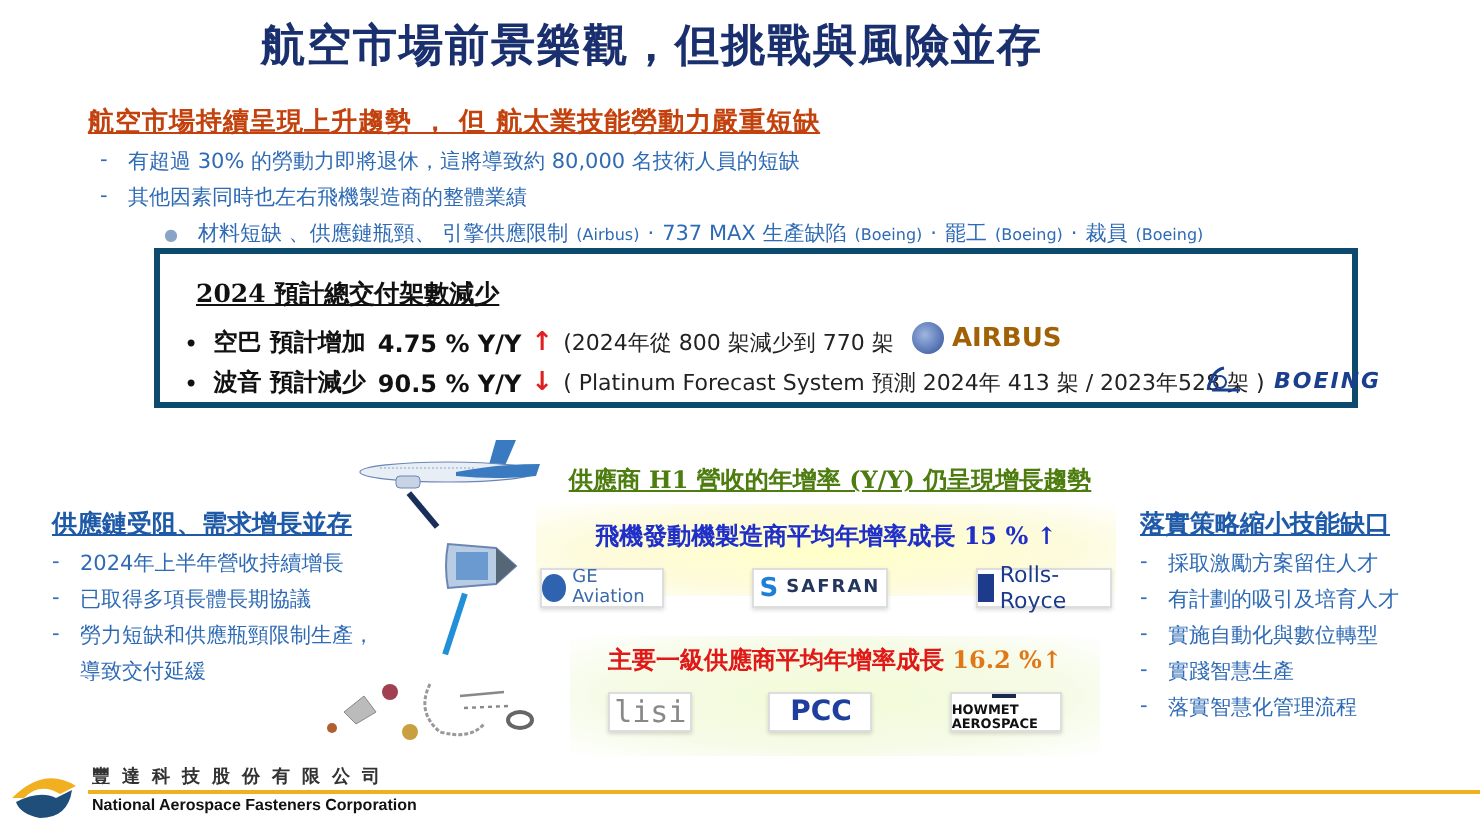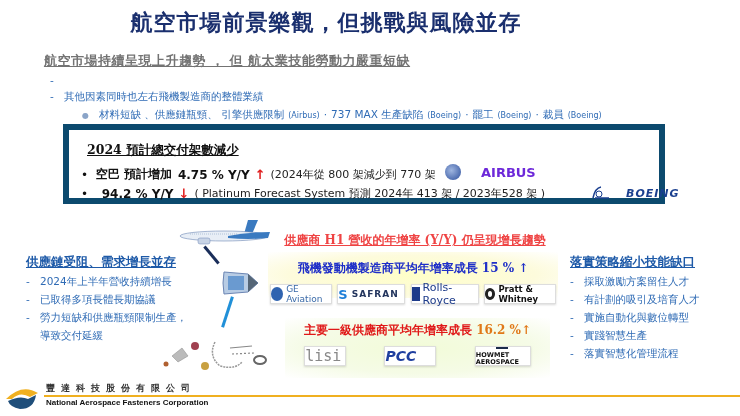--- a/index.html
+++ b/index.html
@@ -6,90 +6,90 @@
   html, body { width: 740px; height: 416px; background: #ffffff; overflow: hidden; }
   body { position: relative; font-family: "DejaVu Sans", "Liberation Sans", sans-serif; color: #1f3f8f; }
 
   .title {
     position: absolute; left: 0; top: 8px; width: 652px; text-align: center;
     font-family: "DejaVu Serif", serif; font-weight: bold; font-size: 22px; color: #1a2f6e; letter-spacing: 1px;
   }
 
   .sec1 { position: absolute; left: 44px; top: 52px; width: 660px; }
   .sec1 .head {
-    font-family: "DejaVu Serif", serif; font-weight: bold; font-size: 13px; color: #737373;
+    font-family: "DejaVu Serif", serif; font-weight: bold; font-size: 13px; color: #c2410c;
     text-decoration: underline; letter-spacing: 0.5px;
   }
   .sec1 .b { font-size: 10.5px; color: #2f6bb5; margin-top: 4px; display: flex; }
   .sec1 .b .dash { width: 14px; margin-left: 6px; }
   .sec1 .sub { font-size: 10.5px; color: #2f6bb5; margin-top: 4px; margin-left: 38px; display: flex; gap: 4px; align-items: baseline; }
   .sec1 .sub .small { font-size: 8px; }
   .sec1 .sub .dot { color: #8aa4c8; font-size: 8px; margin-right: 6px; }
 
   .box {
-    position: absolute; left: 63px; top: 124px; width: 602px; height: 80px;
-    border: 6px solid #0c4a6e; background: #fff;
+    position: absolute; left: 77px; top: 124px; width: 602px; height: 80px;
+    border: 3px solid #0c4a6e; background: #fff;
   }
   .box .bhead {
     position: absolute; left: 18px; top: 12px; font-size: 12.5px; font-weight: bold; color: #111;
     text-decoration: underline; font-family: "DejaVu Serif", serif;
   }
   .box .row { position: absolute; left: 12px; font-size: 12px; color: #111; display: flex; align-items: center; white-space: nowrap; }
   .box .row .lbl { font-weight: bold; font-family: "DejaVu Serif", serif; }
   .box .row .pct { font-weight: bold; margin-left: 6px; }
   .box .row .arr { color: #e02020; font-weight: bold; margin: 0 5px; font-size: 13px; }
   .box .row .note { font-size: 11px; color: #222; }
   .box .r1 { top: 36px; }
   .box .r2 { top: 56px; }
-  .airbus { position: absolute; left: 376px; top: 34px; display: flex; align-items: center; gap: 20px; font-weight: bold; color: #6d28d9; font-size: 13px; }
+  .airbus { position: absolute; left: 376px; top: 34px; display: flex; align-items: center; gap: 4px; font-weight: bold; color: #a16207; font-size: 13px; }
   .airbus .logo { width: 16px; height: 16px; border-radius: 50%; background: radial-gradient(circle at 40% 40%, #9fb6e0, #2d4f9c); }
   .boeing { position: absolute; left: 522px; top: 56px; display: flex; align-items: center; gap: 15px; font-weight: bold; font-style: italic; color: #1a3f8f; font-size: 11px; letter-spacing: 1px; }
 
   .plane { position: absolute; left: 178px; top: 218px; width: 96px; height: 28px; }
   .engine { position: absolute; left: 220px; top: 268px; width: 40px; height: 30px; }
   .line1 { position: absolute; left: 210px; top: 244px; width: 3px; height: 22px; background: #1a2e5a; transform: rotate(-40deg); }
   .line2 { position: absolute; left: 226px; top: 296px; width: 3px; height: 32px; background: #2190d8; transform: rotate(18deg); }
 
   .left { position: absolute; left: 26px; top: 254px; width: 200px; }
   .left .head, .right .head {
     font-family: "DejaVu Serif", serif; font-weight: bold; font-size: 12.5px; color: #1e5aa8; text-decoration: underline;
   }
   .left .b, .right .b { font-size: 10.5px; color: #2f6bb5; margin-top: 4px; display: flex; }
   .left .b .dash, .right .b .dash { width: 14px; flex: none; }
   .left .b .cont { margin-left: 14px; }
 
   .mid { position: absolute; left: 265px; top: 232px; width: 300px; }
-  .mid .head { font-family: "DejaVu Serif", serif; font-weight: bold; font-size: 12px; color: #ef4444; text-decoration: underline; text-align: center; }
+  .mid .head { font-family: "DejaVu Serif", serif; font-weight: bold; font-size: 12px; color: #4d7c0f; text-decoration: underline; text-align: center; }
   .yellow {
     position: absolute; left: 268px; top: 252px; width: 290px; height: 46px;
     background: radial-gradient(ellipse at center, #ffffc8 0%, #fdfbdc 60%, #ffffff 100%);
   }
   .yellow .t { position: absolute; top: 8px; left: 0; width: 100%; text-align: center; color: #1f2fc8; font-weight: bold; font-size: 12px; font-family: "DejaVu Serif", serif; }
   .yellow .t .a { color: #1f2fc8; }
   .logos { position: absolute; top: 32px; left: 0; width: 100%; display: flex; justify-content: space-between; padding: 0 2px; }
-  .lg { background: #fff; border: 1px solid #ddd; height: 20px; display: flex; align-items: center; font-size: 9px; color: #333; box-shadow: 0 1px 2px rgba(0,0,0,0.15); gap: 3px; }
+  .lg { background: #fff; border: 1px solid #ddd; height: 20px; display: flex; align-items: center; justify-content: center; font-size: 9px; color: #333; box-shadow: 0 1px 2px rgba(0,0,0,0.15); gap: 3px; }
   .lg.ge { width: 62px; color: #3a6aa8; }
   .lg.ge .c { width: 14px; height: 14px; border-radius: 50%; background: #2f63b0; }
   .lg.saf { width: 68px; font-weight: bold; color: #24365e; letter-spacing: 1px; }
   .lg.saf .s { color: #1f7fd8; font-size: 13px; }
   .lg.rr { width: 68px; color: #1d3b8a; font-size: 11px; }
   .lg.rr .sq { width: 9px; height: 14px; background: #1d3b8a; }
   .lg.pw { width: 72px; font-weight: bold; font-size: 8.5px; color: #111; }
   .lg.pw .c { width: 12px; height: 12px; border-radius: 50%; border: 3px solid #222; }
 
   .green {
     position: absolute; left: 285px; top: 318px; width: 265px; height: 60px;
     background: radial-gradient(ellipse at center, #f2fbd8 0%, #f5fbe6 60%, #ffffff 100%);
   }
   .green .t { position: absolute; top: 4px; left: 0; width: 100%; text-align: center; color: #e01818; font-weight: bold; font-size: 12px; font-family: "DejaVu Serif", serif; }
   .green .t .n { color: #e07818; }
   .green .t .a { color: #e07818; }
   .logos2 { position: absolute; top: 28px; left: 0; width: 100%; display: flex; justify-content: space-around; }
   .lg.lisi { width: 42px; font-size: 15px; color: #888; font-family: "DejaVu Sans Mono", monospace; }
-  .lg.pcc { width: 52px; font-size: 14px; font-weight: bold; font-style: italic; color: #1f3f9f; }
+  .lg.pcc { width: 52px; font-size: 14px; font-weight: bold; color: #1f3f9f; }
   .lg.how { width: 56px; font-size: 6.5px; font-weight: bold; color: #111; line-height: 1; flex-direction: column; }
   .lg.how .ic { width: 12px; height: 12px; background: #1a2a4a; margin-right: 2px; }
 
   .parts { position: absolute; left: 160px; top: 336px; width: 110px; height: 40px; }
 
   .right { position: absolute; left: 570px; top: 254px; width: 165px; }
 
   .footer { position: absolute; left: 0; top: 378px; width: 608px; height: 38px; }
   .footer .logo { position: absolute; left: 6px; top: 5px; width: 32px; height: 26px; }
   .footer .cn { position: absolute; left: 46px; top: 4px; font-size: 9px; color: #333; letter-spacing: 6px; font-weight: bold; }
@@ -98,20 +98,21 @@
 </style>
 </head>
 <body>
 
 <div class="title">航空市場前景樂觀，但挑戰與風險並存</div>
 
 <div class="sec1">
   <div class="head">航空市場持續呈現上升趨勢 ， 但 航太業技能勞動力嚴重短缺</div>
   <div class="b">
       <span class="dash">-</span>
+      <span>有超過 30% 的勞動力即將退休，這將導致約 80,000 名技術人員的短缺</span>
     </div>
   <div class="b">
       <span class="dash">-</span>
       <span>其他因素同時也左右飛機製造商的整體業績</span>
     </div>
   <div class="sub">
     <span class="dot">●</span>
     <span>材料短缺 、供應鏈瓶頸、 引擎供應限制</span>
     <span class="small">(Airbus)</span>
     <span>·</span>
@@ -134,21 +135,22 @@
     <span class="pct">4.75 %  Y/Y</span>
     <span class="arr">↑</span>
     <span class="note">(2024年從 800 架減少到 770 架</span>
   </div>
   <div class="airbus">
       <span class="logo"></span>
       <span>AIRBUS</span>
     </div>
   <div class="row r2">
     <span>•&nbsp;&nbsp;</span>
-    <span class="pct">94.2 %  Y/Y</span>
+    <span class="lbl">波音 預計減少</span>
+    <span class="pct">90.5 %  Y/Y</span>
     <span class="arr">↓</span>
     <span class="note">( Platinum Forecast System 預測 2024年 413 架 / 2023年528 架 )</span>
   </div>
   <div class="boeing">
     <svg width="20" height="14" viewBox="0 0 20 14">
         <path d="M2 12 Q4 2 10 1 M4 12 L18 12" stroke="#1a3f8f" stroke-width="1.5" fill="none"></path>
         <circle cx="8" cy="8" r="3" stroke="#1a3f8f" fill="none"></circle>
       </svg>
     <span>BOEING</span>
   </div>
@@ -203,24 +205,20 @@
         <span>GE Aviation</span>
       </div>
     <div class="lg saf">
         <span class="s">S</span>
         <span>SAFRAN</span>
       </div>
     <div class="lg rr">
         <span class="sq"></span>
         <span>Rolls-Royce</span>
       </div>
-    <div class="lg pw">
-        <span class="c"></span>
-        <span>Pratt &amp; Whitney</span>
-      </div>
   </div>
 </div>
 
 <div class="green">
   <div class="t">
     <span>主要一級供應商平均年增率成長</span>
     <span class="n">16.2 %</span><span class="a">↑</span>
   </div>
   <div class="logos2">
     <div class="lg lisi">lisi</div>

